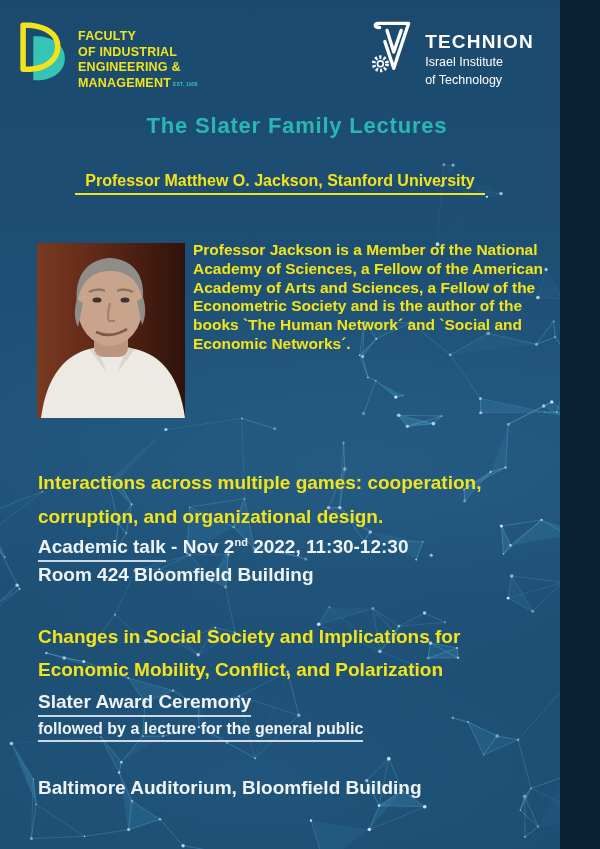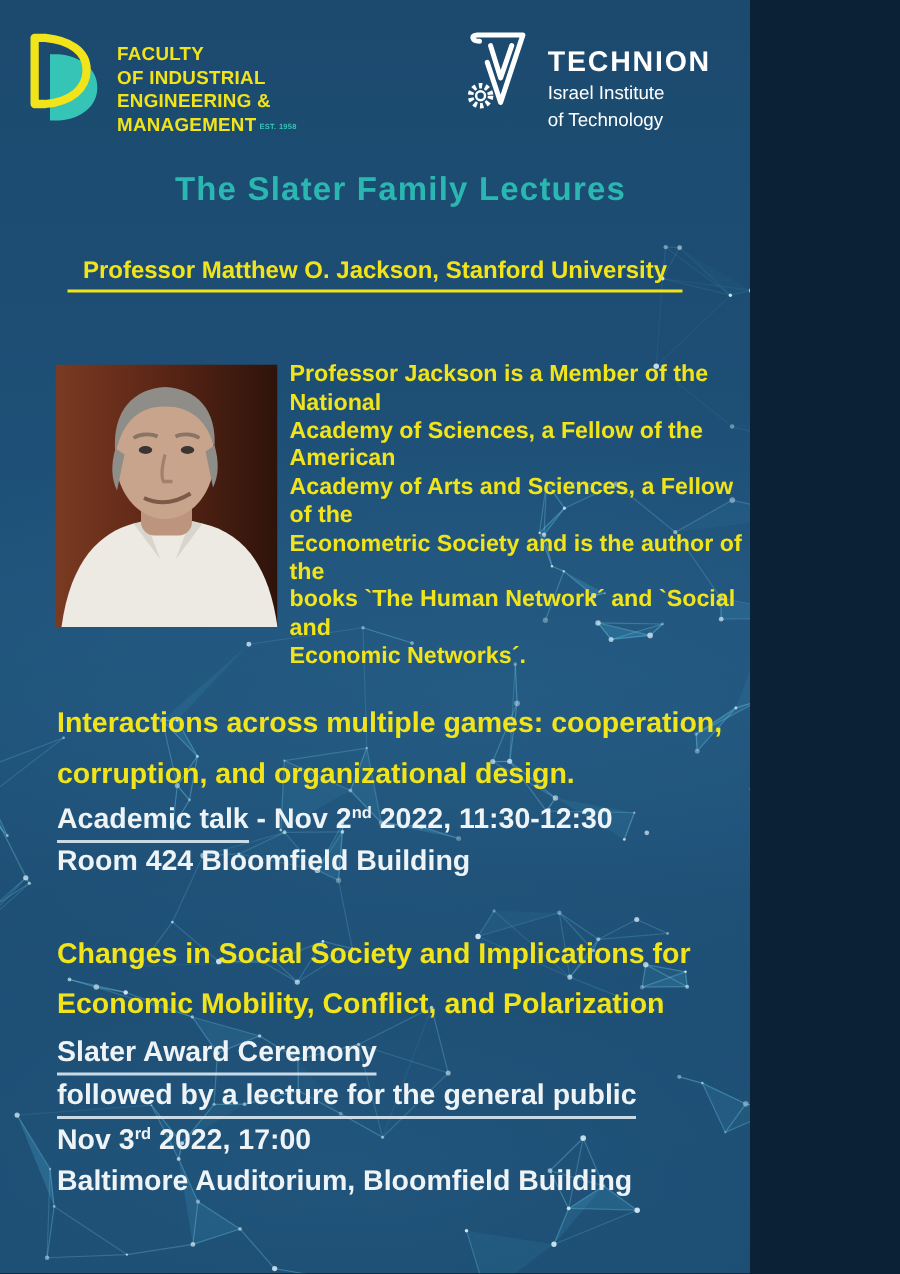--- a/index.html
+++ b/index.html
@@ -1,17 +1,17 @@
 <!DOCTYPE html>
 <html style="--bg: #1d4d73; --teal: #2bb7b1; --yellow: #f2e41a; --text-white: #eef3f6; --logo-teal: #35c4b5; --mesh-line: #7fd9f5;"><head>
 <meta charset="utf-8">
 <style>
   html,body{margin:0;padding:0;background:#0b2236;}
   .poster{
-    position:relative;width:500px;height:849px;overflow:hidden;
+    position:relative;width:560px;height:849px;overflow:hidden;
     background:
       radial-gradient(900px 300px at 65% 55%, rgba(72,152,198,.17), transparent 70%),
       radial-gradient(700px 280px at 45% 92%, rgba(72,152,198,.13), transparent 72%),
       linear-gradient(180deg,#1c4a6f 0%,#1e5077 45%,#1d4d73 72%,#1b4a6f 100%);
     font-family:"Liberation Sans",sans-serif;font-weight:bold;
   }
   .mesh{position:absolute;inset:0;width:600px;height:849px;}
   .content{position:absolute;inset:0;}
 
   
@@ -30,21 +30,21 @@
 
   .photo{position:absolute;left:37px;top:243px;width:148px;height:175px;}
   .bio{position:absolute;left:193px;top:241px;color:var(--yellow);font-size:15.5px;line-height:18.8px;}
 
   .t1title{position:absolute;left:38px;top:466px;color:var(--yellow);font-size:19px;line-height:34px;}
   .t1date {position:absolute;left:38px;top:536px;color:var(--text-white);font-size:19px;}
   .t1loc  {position:absolute;left:38px;top:564px;color:var(--text-white);font-size:19px;}
 
   .t2title{position:absolute;left:38px;top:620px;color:var(--yellow);font-size:19px;line-height:33px;}
   .t2event{position:absolute;left:38px;top:691px;color:var(--text-white);font-size:19px;}
-  .t2sub  {position:absolute;left:38px;top:720px;color:var(--text-white);font-size:19px;}
+  .t2sub  {position:absolute;left:38px;top:720px;color:var(--text-white);font-size:16px;}
   .t2date {position:absolute;left:38px;top:750px;color:var(--text-white);font-size:19px;}
   .t2loc  {position:absolute;left:38px;top:777px;color:var(--text-white);font-size:19px;}
 
   .ulw{display:inline-block;border-bottom:2px solid rgba(230,242,248,.85);padding-bottom:2px;}
   sup.ord{font-size:11px;position:relative;top:-7px;vertical-align:baseline;}
 </style>
 </head>
 <body>
 
 <div class="poster">
@@ -634,19 +634,16 @@
     <div class="t2title">
       <div>Changes in Social Society and Implications for</div>
       <div>Economic Mobility, Conflict, and Polarization</div>
     </div>
     <div class="t2event">
       <span class="ulw">Slater Award Ceremony</span>
     </div>
     <div class="t2sub">
       <span class="ulw">followed by a lecture for the general public</span>
     </div>
-    <div class="t2date">
-      <span>Nov 3</span><sup class="ord">rd</sup><span> 2022, 17:00</span>
-    </div>
     <div class="t2loc">Baltimore Auditorium, Bloomfield Building</div>
 
   </div>
 </div>
 
 </body></html>

